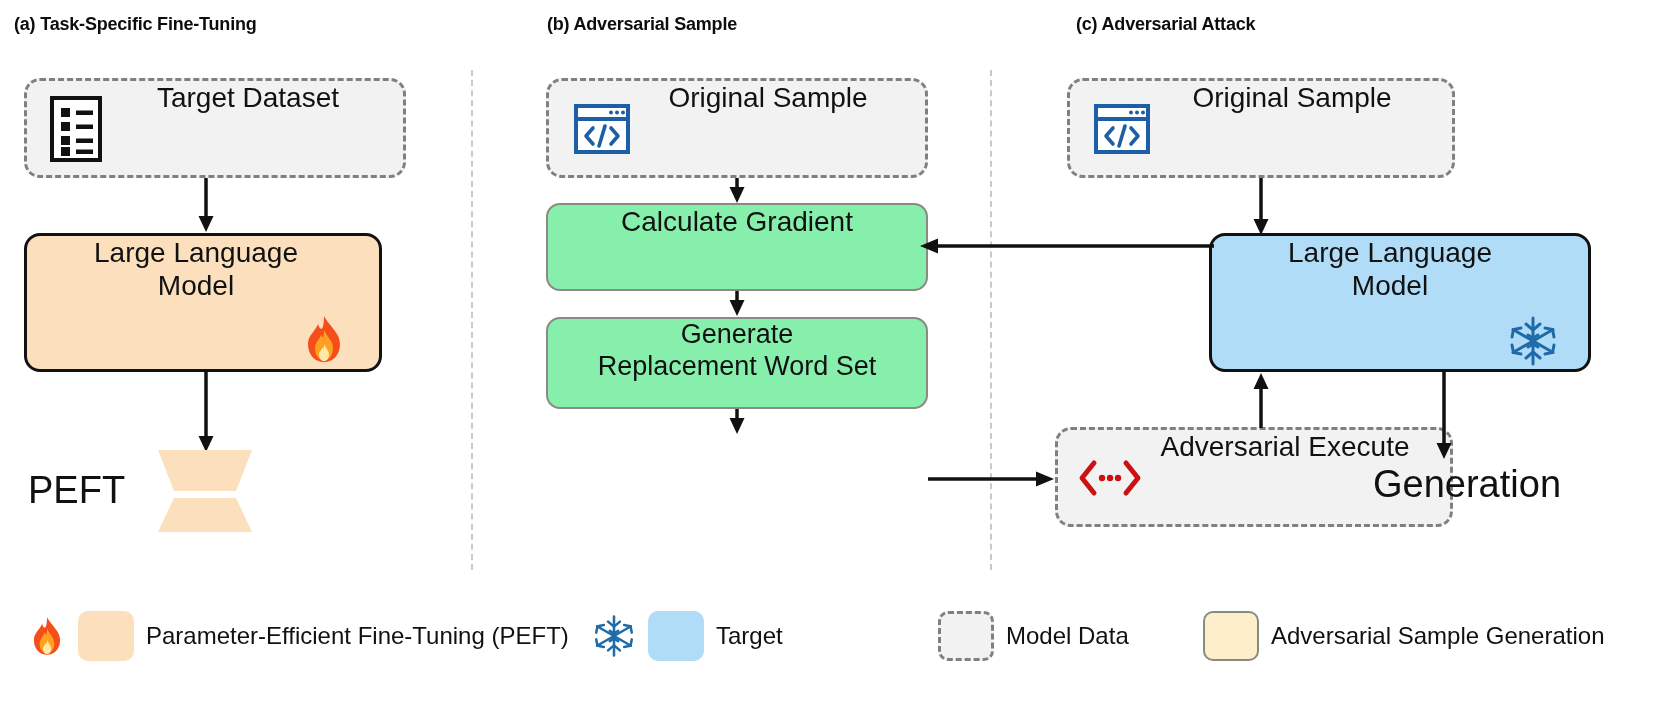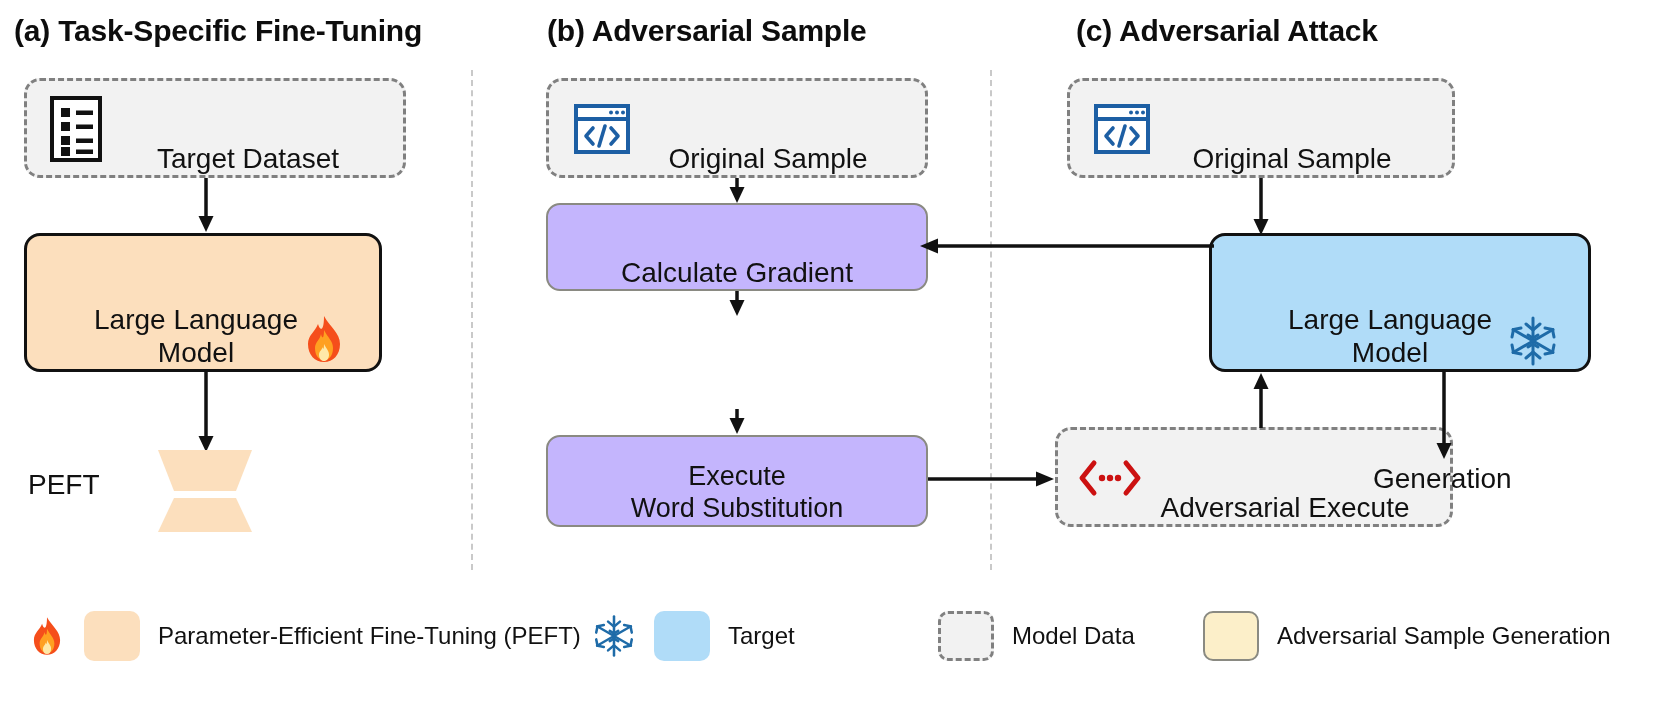--- a/index.html
+++ b/index.html
@@ -16,37 +16,37 @@
     color: #111111;
   }
   .stage {
     position: absolute;
     left: 0; top: 0;
     width: 1661px;
     height: 710px;
   }
   .panel-title {
     position: absolute;
-    font-size: 30px;
+    font-size: 18px;
     font-weight: bold;
     letter-spacing: -0.2px;
     color: #0d0d0d;
     white-space: nowrap;
   }
   .divider {
     position: absolute;
     width: 0;
     border-left: 2px dashed #c9c9c9;
   }
   
   .node {
     position: absolute;
     box-sizing: border-box;
     display: flex;
-    align-items: flex-end;
+    align-items: flex-start;
     justify-content: center;
     text-align: center;
     line-height: 1.18;
   }
   .node .label {
     white-space: pre-line;
   }
   .dashed-box {
     background: #f2f2f2;
     border: 3px dashed #808080;
@@ -56,58 +56,58 @@
     background: #fcdfbd;
     border: 3px solid #111111;
     border-radius: 16px;
   }
   .blue-box {
     background: #b0dcf8;
     border: 3px solid #111111;
     border-radius: 16px;
   }
   .yellow-box {
-    background: #c4b5fd;
+    background: #86efac;
     border: 2.5px solid #8a8a82;
     border-radius: 14px;
   }
   .node-text {
     font-size: 28px;
     color: #111111;
   }
   .node-text-sm {
     font-size: 27px;
     color: #111111;
   }
   
   .icon-slot {
     position: absolute;
     display: flex;
     align-items: center;
     justify-content: center;
   }
   .plain-text {
     position: absolute;
-    font-size: 28px;
+    font-size: 38px;
     color: #111111;
     white-space: nowrap;
   }
   
   .arrow-svg {
     position: absolute;
     overflow: visible;
   }
   
   .peft-glyph { position: absolute; }
   
   .legend-item {
     position: absolute;
     display: flex;
     align-items: center;
-    gap: 18px;
+    gap: 12px;
   }
   .legend-label {
     font-size: 24px;
     color: #111111;
     white-space: nowrap;
   }
   .swatch {
     width: 56px;
     height: 50px;
     border-radius: 10px;
@@ -200,30 +200,30 @@
 
   <div class="node yellow-box" style="left:546px; top:203px; width:382px; height:88px;">
     <span class="node-text label">Calculate Gradient</span>
   </div>
 
   <svg class="arrow-svg" style="left:727px; top:291px;" width="20" height="26">
     <line x1="10" y1="0" x2="10" y2="14" stroke="#111111" stroke-width="3.5"></line>
     <polygon points="10,25 2.5,9 17.5,9" fill="#111111"></polygon>
   </svg>
 
+  <div class="node yellow-box" style="left:546px; top:317px; width:382px; height:92px;">
+    <span class="node-text-sm label">Generate
+Replacement Word Set</span>
+  </div>
 
   <svg class="arrow-svg" style="left:727px; top:409px;" width="20" height="26">
     <line x1="10" y1="0" x2="10" y2="14" stroke="#111111" stroke-width="3.5"></line>
     <polygon points="10,25 2.5,9 17.5,9" fill="#111111"></polygon>
   </svg>
 
-  <div class="node yellow-box" style="left:546px; top:435px; width:382px; height:92px;">
-    <span class="node-text-sm label">Execute
-Word Substitution</span>
-  </div>
 
   <div class="node dashed-box" style="left:1067px; top:78px; width:388px; height:100px;">
     <span class="node-text label" style="margin-left:62px;">Original Sample</span>
   </div>
   <div class="icon-slot" style="left:1090px; top:101px; width:64px; height:56px;">
     <svg width="58" height="52" viewBox="0 0 58 52">
       <rect x="3" y="3" width="52" height="46" fill="#ffffff" stroke="#1D5FA4" stroke-width="4"></rect>
       <line x1="3" y1="16" x2="55" y2="16" stroke="#1D5FA4" stroke-width="4"></line>
       <circle cx="38" cy="9.5" r="2" fill="#1D5FA4"></circle>
       <circle cx="44" cy="9.5" r="2" fill="#1D5FA4"></circle>

